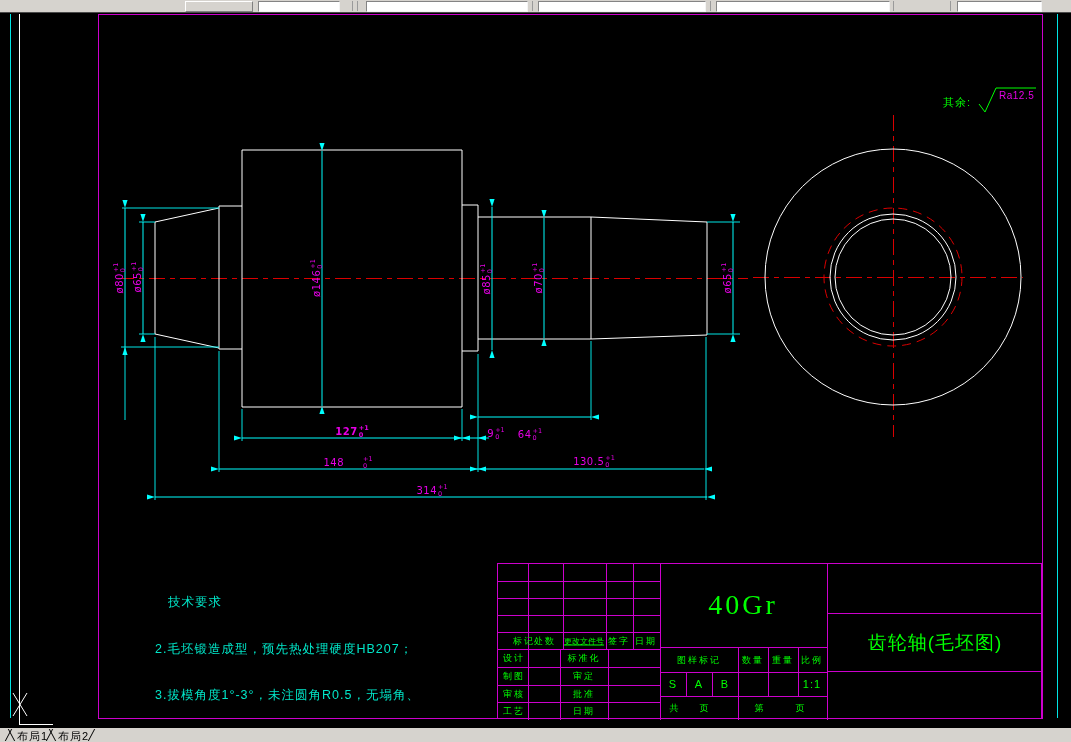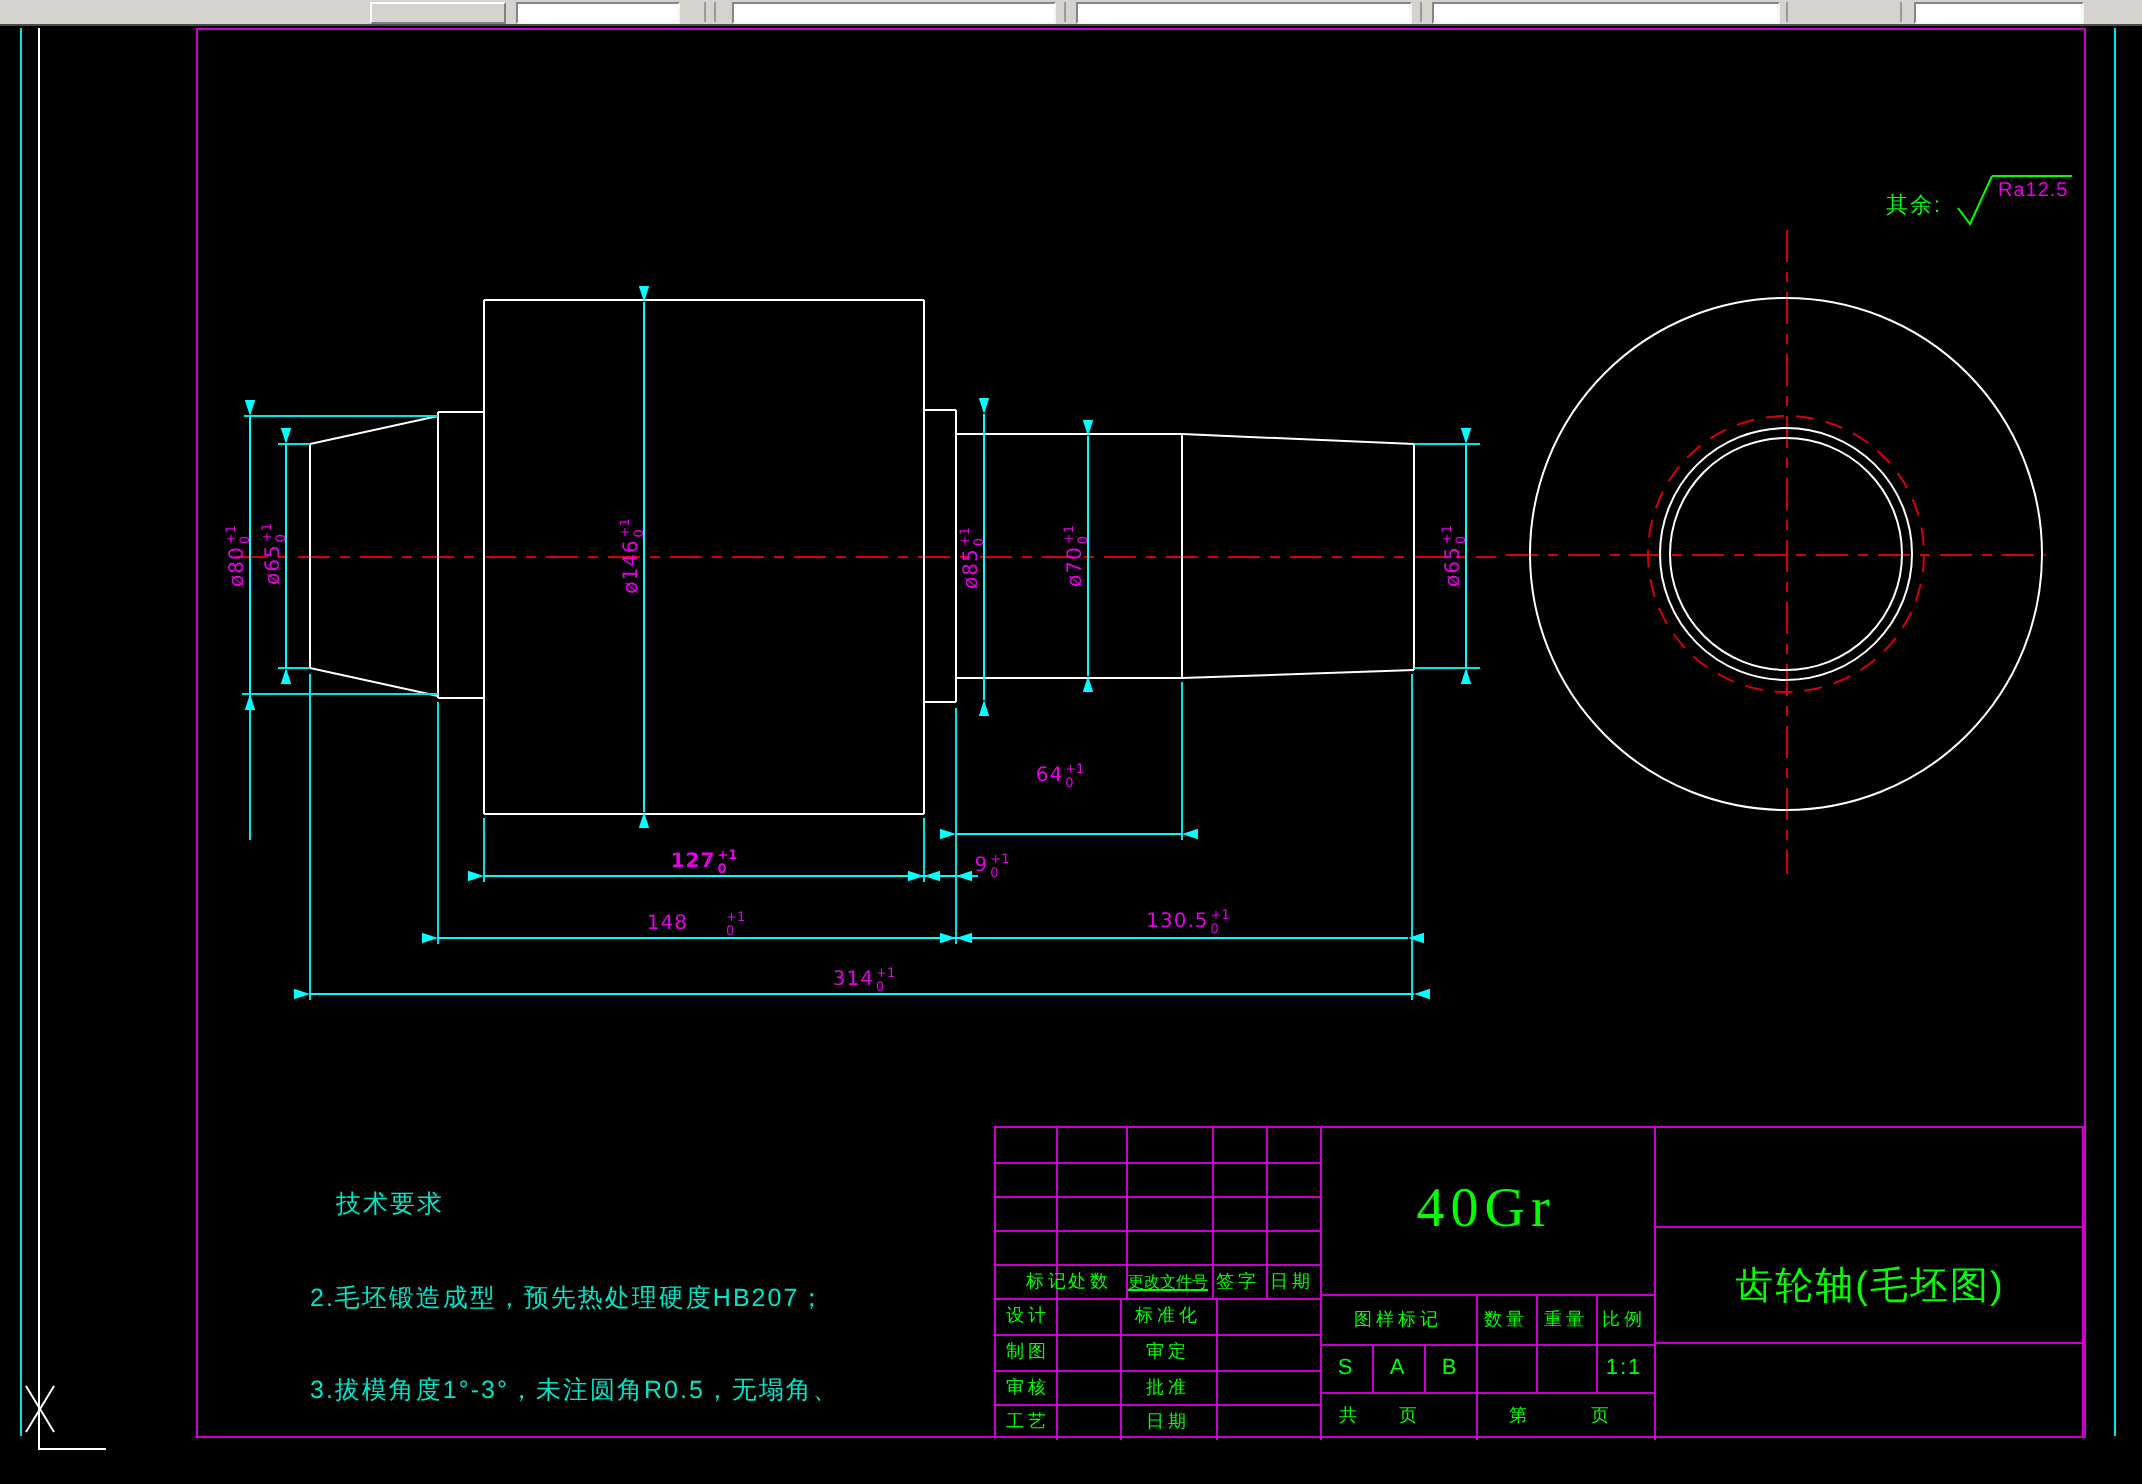--- a/index.html
+++ b/index.html
@@ -192,21 +192,21 @@
         <i>0</i>
       </span>
   </div>
   <div class="dim v" style="left:727px;top:278px;">
     <span>ø65</span>
       <span class="tol">
         <i>+1</i>
         <i>0</i>
       </span>
   </div>
-  <div class="dim" style="left:530px;top:388px;">
+  <div class="dim" style="left:530px;top:434px;">
     <span>64</span>
       <span class="tol">
         <i>+1</i>
         <i>0</i>
       </span>
   </div>
   <div class="dim" style="left:496px;top:433px;">
     <span>9</span>
       <span class="tol">
         <i>+1</i>
@@ -306,14 +306,23 @@
     <span class="tb-cell mid" style="left:314px;top:120px;">1:1</span>
 
     <span class="tb-cell" style="left:177px;top:144px;">共</span>
     <span class="tb-cell" style="left:207px;top:144px;">页</span>
     <span class="tb-cell" style="left:262px;top:144px;">第</span>
     <span class="tb-cell" style="left:303px;top:144px;">页</span>
 
     <span class="tb-title" style="left:437px;top:79px;">齿轮轴(毛坯图)</span>
   </div>
 
+  <div class="tabbar">
+    <div class="slant" style="left:8px;"></div>
+    <div class="slant r" style="left:11px;"></div>
+    <span class="tab-label" style="left:17px;">布局1</span>
+    <div class="slant" style="left:49px;"></div>
+    <div class="slant r" style="left:52px;"></div>
+    <span class="tab-label" style="left:58px;">布局2</span>
+    <div class="slant" style="left:91px;"></div>
+  </div>
 
 </div>
 
 </body></html>

